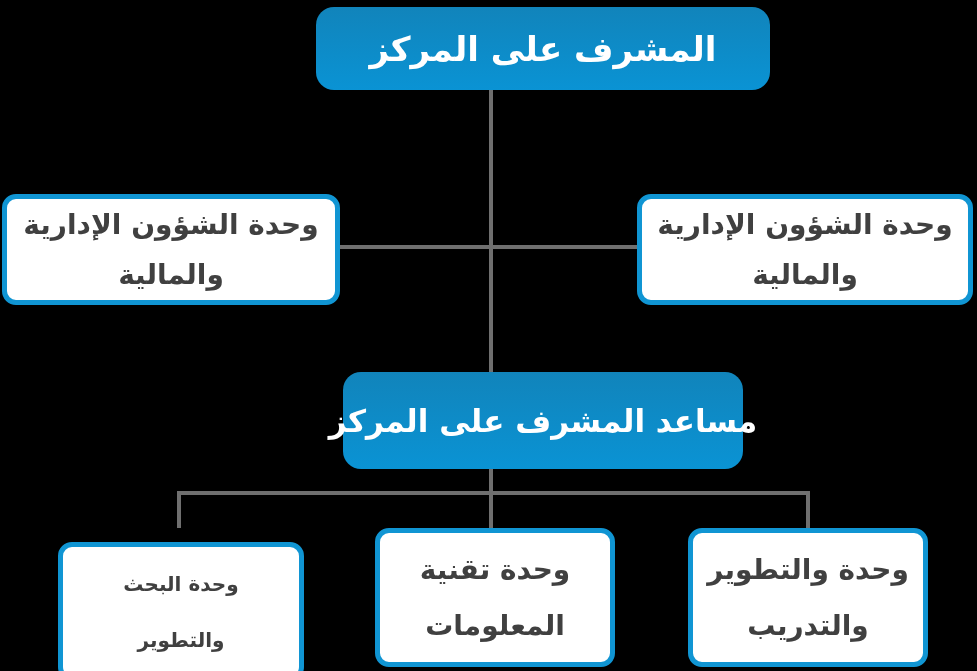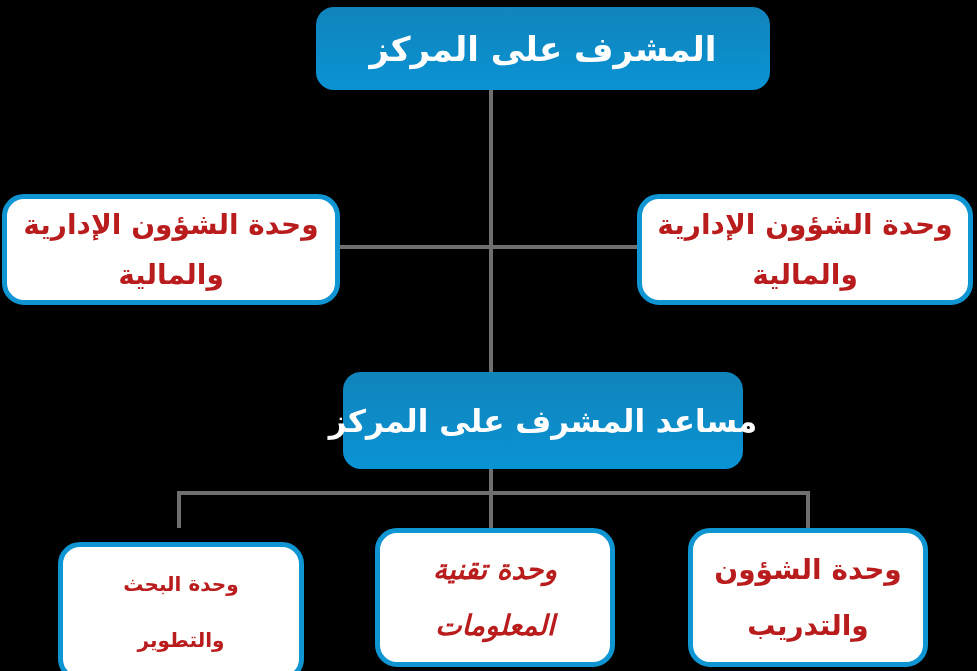--- a/index.html
+++ b/index.html
@@ -28,43 +28,43 @@
   .node-blue {
     background: linear-gradient(180deg, #1184bb 0%, #0a93d4 100%);
     border-radius: 18px;
     color: #ffffff;
     font-weight: bold;
     margin-left: 48px;
   }
   .node-white {
     background: #ffffff;
     border: 5px solid #1095d3;
-    border-radius: 22px;
-    color: #b91c1c;
+    border-radius: 14px;
+    color: #404040;
     font-weight: 600;
   }
   .node-label { white-space: nowrap; }
   .conn {
     position: absolute;
     background: #6f6f6f;
   }
 
   
   #n-supervisor { left: 268px; top: 7px; width: 454px; height: 83px; font-size: 34px; }
 
   
   #n-admin-right { left: 637px; top: 194px; width: 336px; height: 111px; font-size: 28px; line-height: 50px; }
   #n-admin-left  { left: 2px;   top: 194px; width: 338px; height: 111px; font-size: 28px; line-height: 50px; }
 
   
   #n-assistant { left: 295px; top: 372px; width: 400px; height: 97px; font-size: 31px; }
 
   
   #n-research { left: 58px;  top: 528px; width: 246px; height: 139px; font-size: 20px; line-height: 56px; margin-top: 14px; }
-  #n-it       { left: 375px; top: 528px; width: 240px; height: 139px; font-size: 28px; line-height: 56px; font-style: italic; }
+  #n-it       { left: 375px; top: 528px; width: 240px; height: 139px; font-size: 28px; line-height: 56px; }
   #n-programs { left: 688px; top: 528px; width: 240px; height: 139px; font-size: 28px; line-height: 56px; }
 
   
   #c-v-top        { left: 489px; top: 90px;  width: 4px;   height: 282px; } 
   #c-h-admin      { left: 340px; top: 245px; width: 297px; height: 4px; }   
   #c-v-assistant  { left: 489px; top: 457px; width: 4px;   height: 71px; }  
   #c-h-bottom     { left: 177px; top: 491px; width: 633px; height: 4px; }   
   #c-drop-left    { left: 177px; top: 493px; width: 4px;   height: 35px; }  
   #c-drop-right   { left: 806px; top: 493px; width: 4px;   height: 35px; }  
 </style>
@@ -92,21 +92,21 @@
   <div class="node node-white" id="n-admin-left">
     <div class="node-label">وحدة الشؤون الإدارية</div>
     <div class="node-label">والمالية</div>
   </div>
 
   <div class="node node-blue" id="n-assistant">
     <div class="node-label">مساعد المشرف على المركز</div>
   </div>
 
   <div class="node node-white" id="n-programs">
-    <div class="node-label">وحدة الشؤون</div>
+    <div class="node-label">وحدة والتطوير</div>
     <div class="node-label">والتدريب</div>
   </div>
 
   <div class="node node-white" id="n-it">
     <div class="node-label">وحدة تقنية</div>
     <div class="node-label">المعلومات</div>
   </div>
 
   <div class="node node-white" id="n-research">
     <div class="node-label">وحدة البحث</div>

